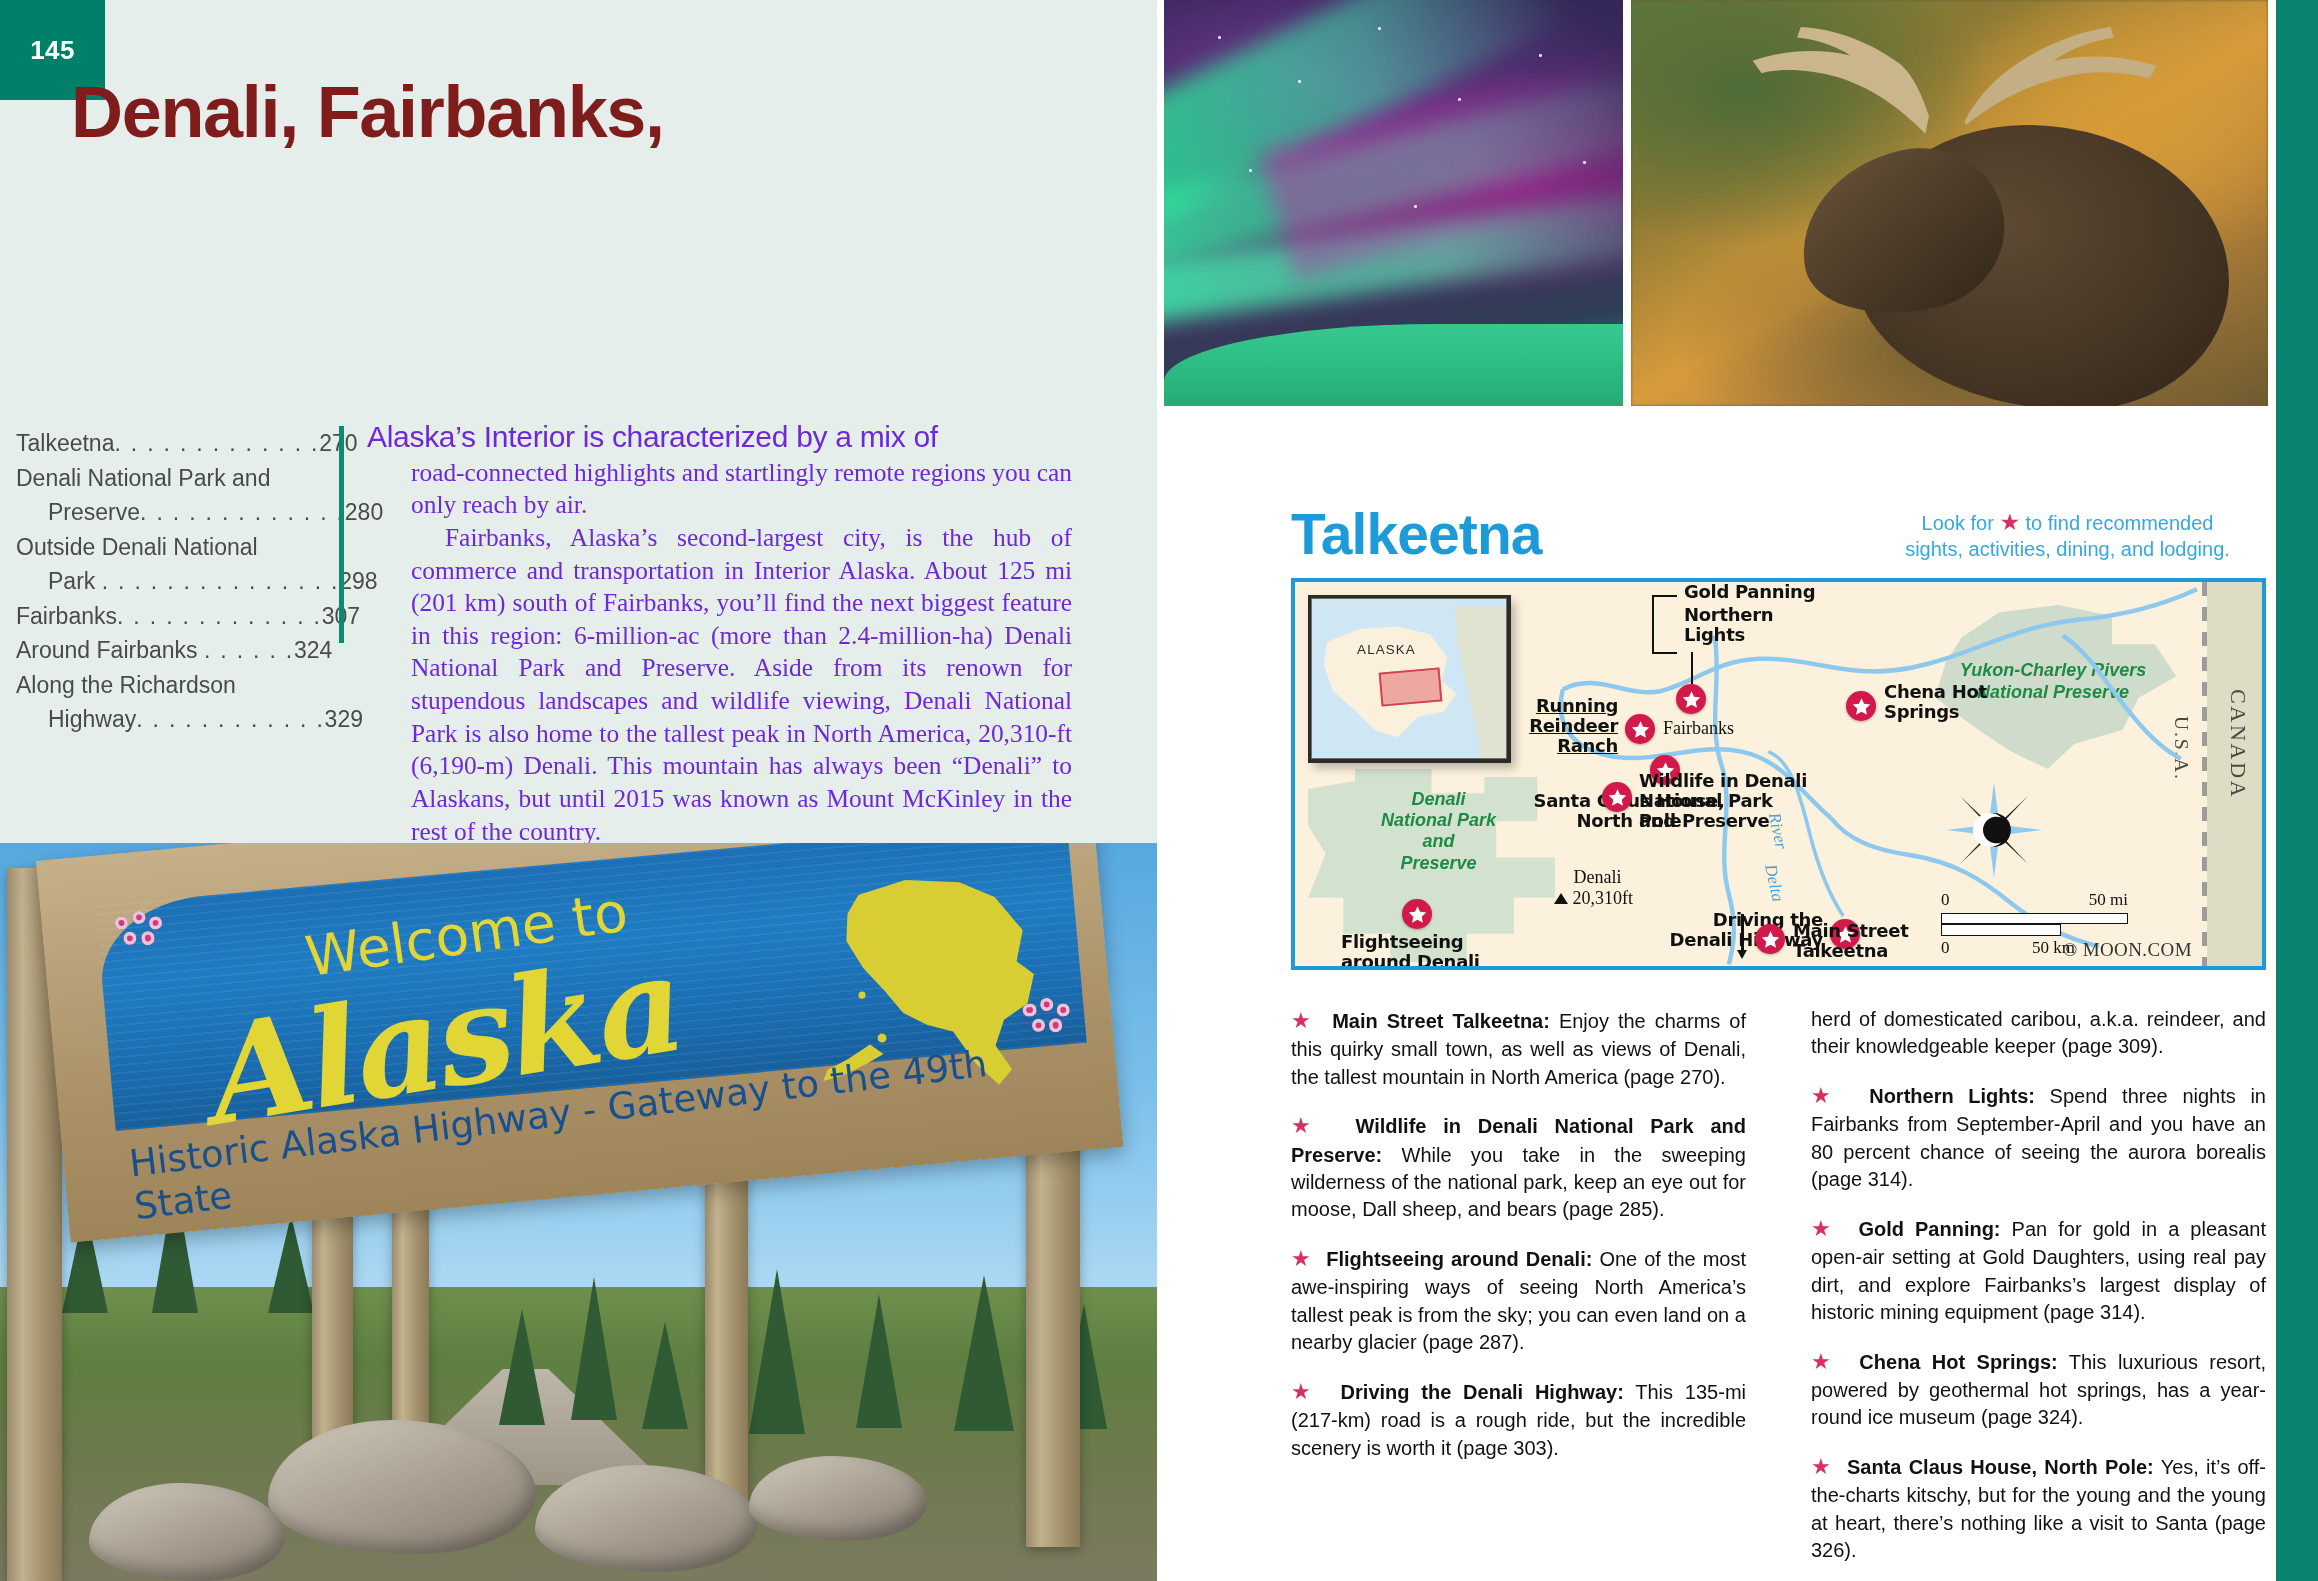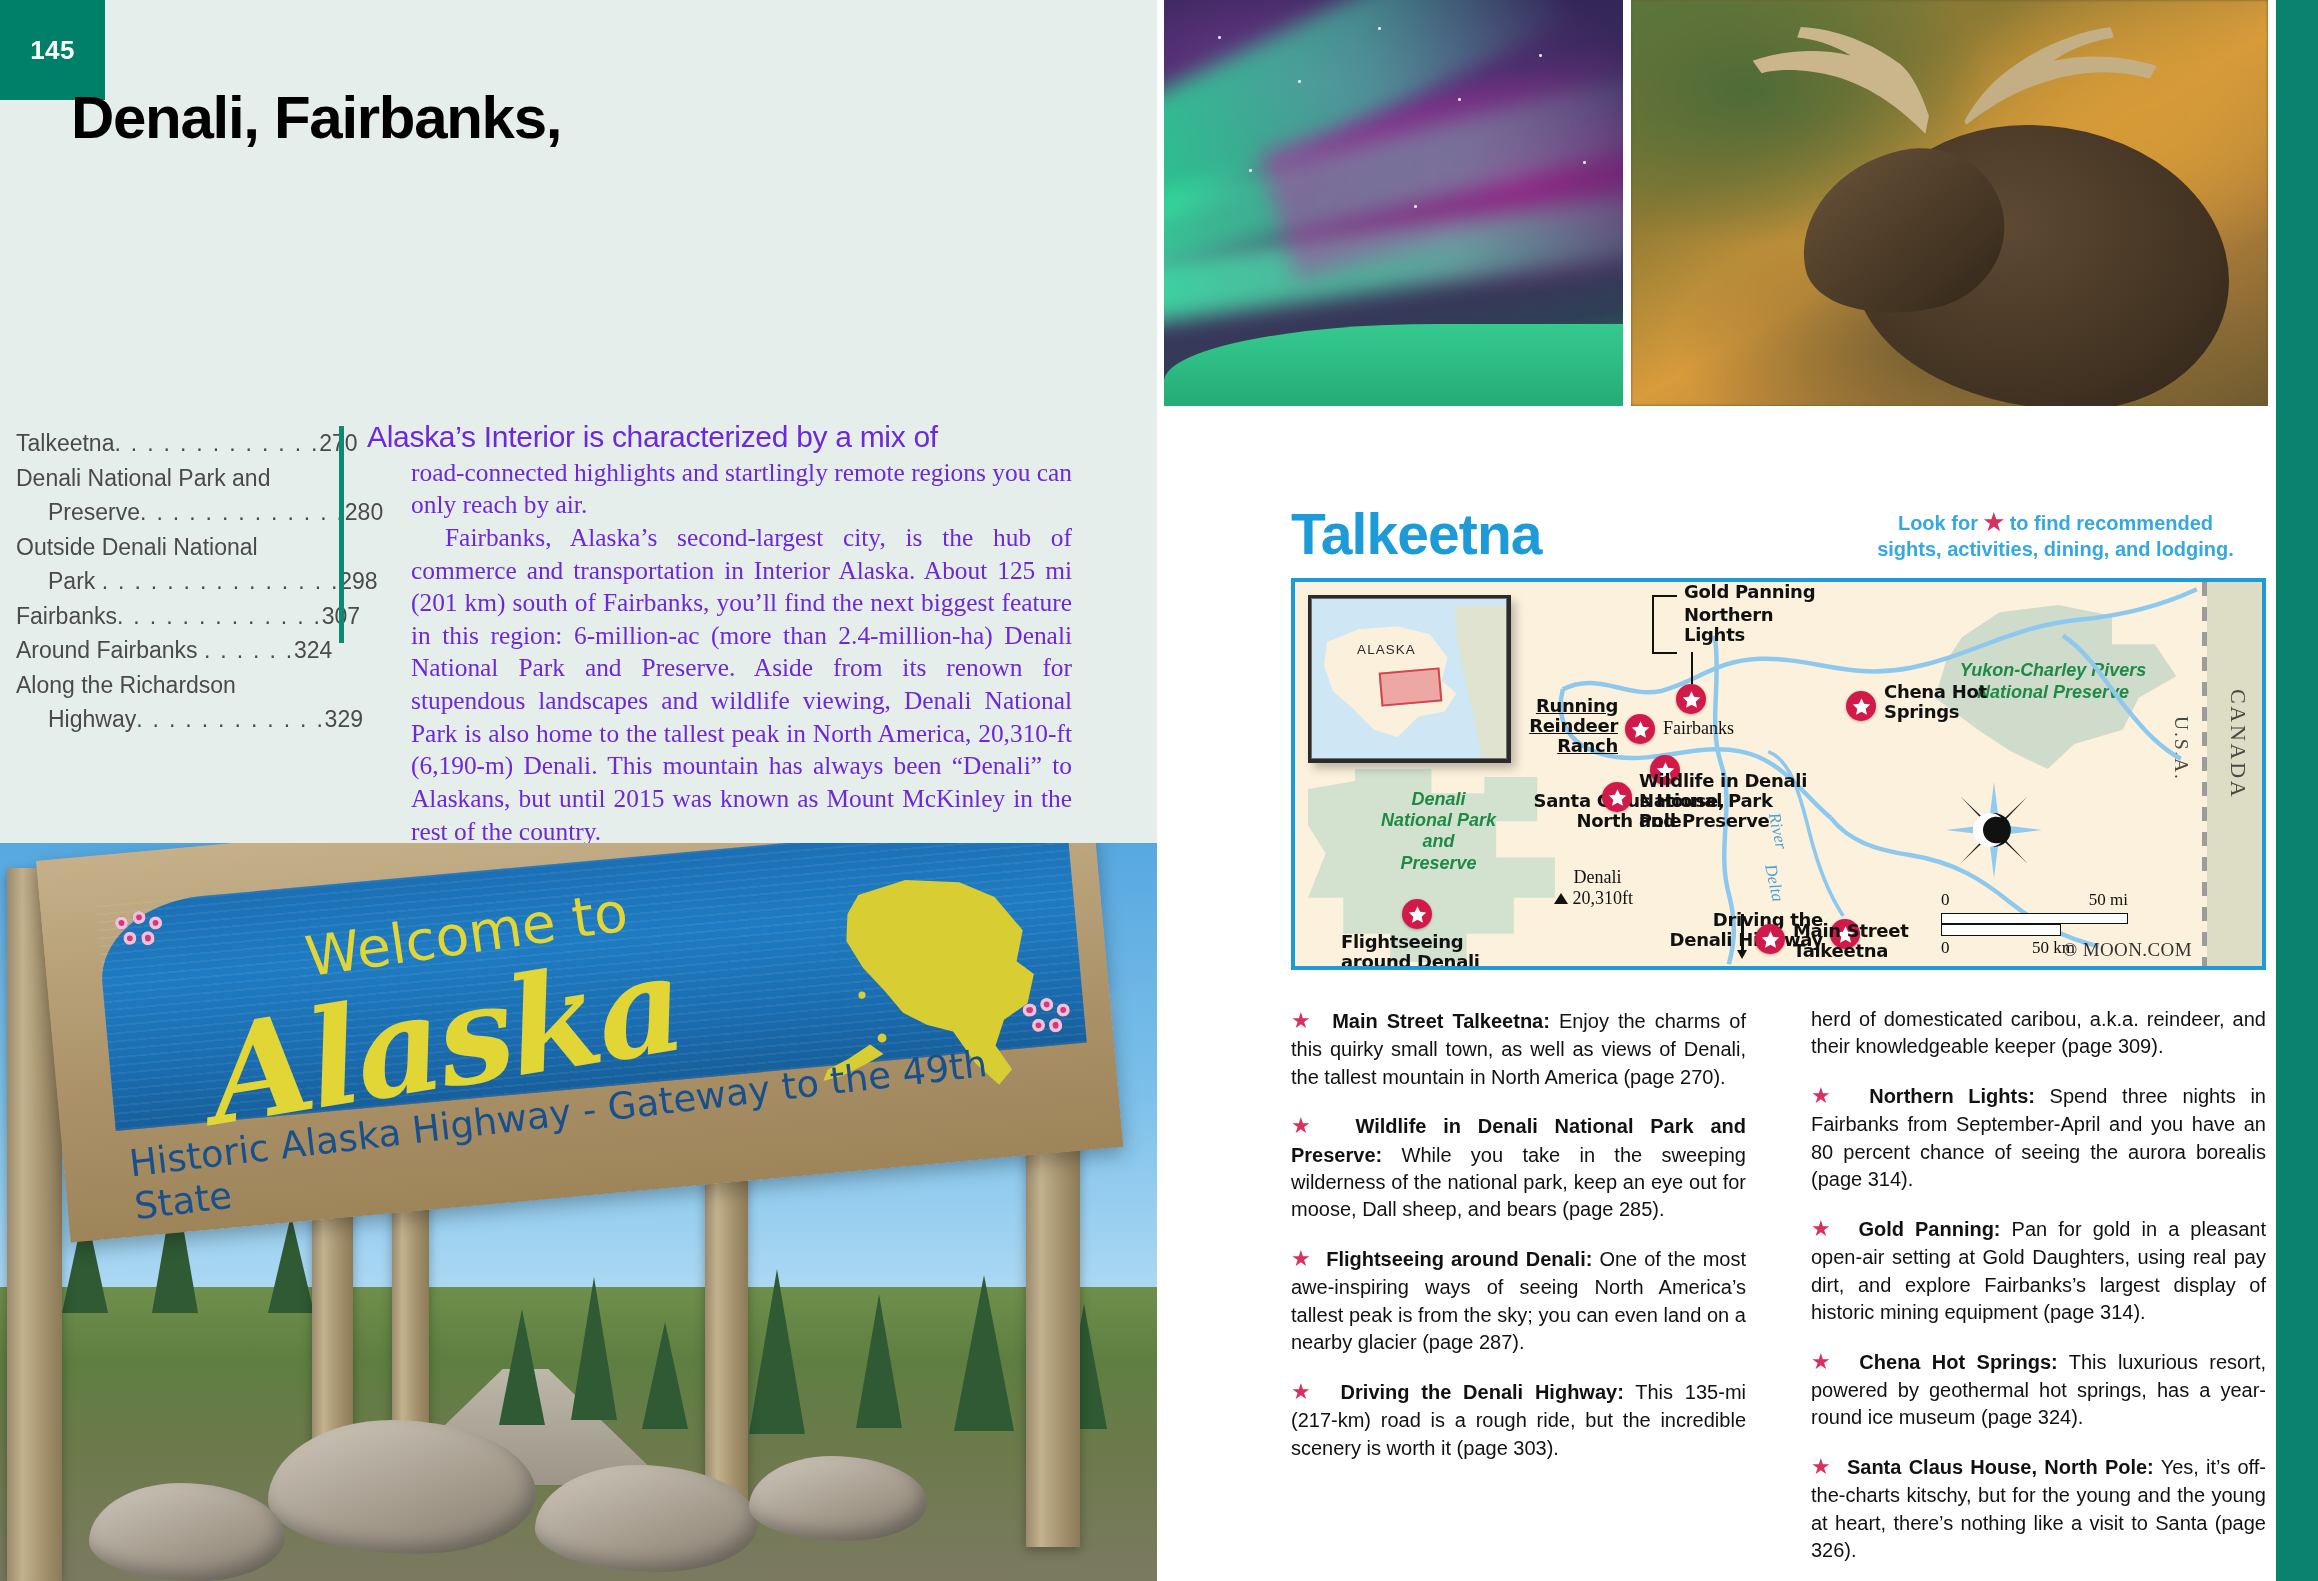--- a/index.html
+++ b/index.html
@@ -14,23 +14,23 @@
     background: #e6eeeb;
   }
   #page-number-badge {
     position: absolute; left: 0; top: 0; width: 105px; height: 100px;
     background: #008068; color: #ffffff;
     display: flex; align-items: center; justify-content: center;
     font-size: 26px; font-weight: bold; letter-spacing: 0.4px;
   }
 
   #chapter-title {
-    position: absolute; left: 71px; top: 88px; width: 999px;
-    color: #000000;
-    font-size: 60px; font-weight: bold; line-height: 1.0;
+    position: absolute; left: 71px; top: 76px; width: 999px;
+    color: #7f1d1d;
+    font-size: 72px; font-weight: bold; line-height: 1.0;
     letter-spacing: -1.3px;
   }
   #chapter-title .ln { display: block; }
 
   
   #toc {
     position: absolute; left: 16px; top: 426px; width: 303px;
     color: #4a4a4a; font-size: 23px; line-height: 1.5;
   }
   .toc-row { display: block; white-space: nowrap; }
@@ -180,22 +180,22 @@
   .moose-head { position: absolute; left: 169px; top: 152px; width: 205px; height: 161px;
     background: linear-gradient(150deg,#6a5439 0%, #4b3a27 55%, #33271a 100%);
     border-radius: 58% 42% 42% 58% / 60% 50% 50% 40%; transform: rotate(-12deg); }
 
   
   #highlights-title {
     position: absolute; left: 134px; top: 501px;
     color: #1d9bd8; font-size: 57px; font-weight: bold; letter-spacing: -0.9px;
   }
   #star-note {
-    position: absolute; right: 76px; top: 508px; width: 375px;
-    color: #35a8e0; font-size: 20px; line-height: 1.28; text-align: center; font-weight: bold;
+    position: absolute; right: 64px; top: 508px; width: 375px;
+    color: #35a8e0; font-size: 20px; line-height: 1.28; text-align: center;
   }
   .inline-star { color: #d8305f; font-size: 23px; }
 
   
   #map {
     position: absolute; left: 134px; top: 578px; width: 975px; height: 392px;
     background: #fcf1dc; border: 4.5px solid #1d9bd8; overflow: hidden;
   }
   #canada-strip {
     position: absolute; right: 0; top: 0; width: 55px; height: 100%;

